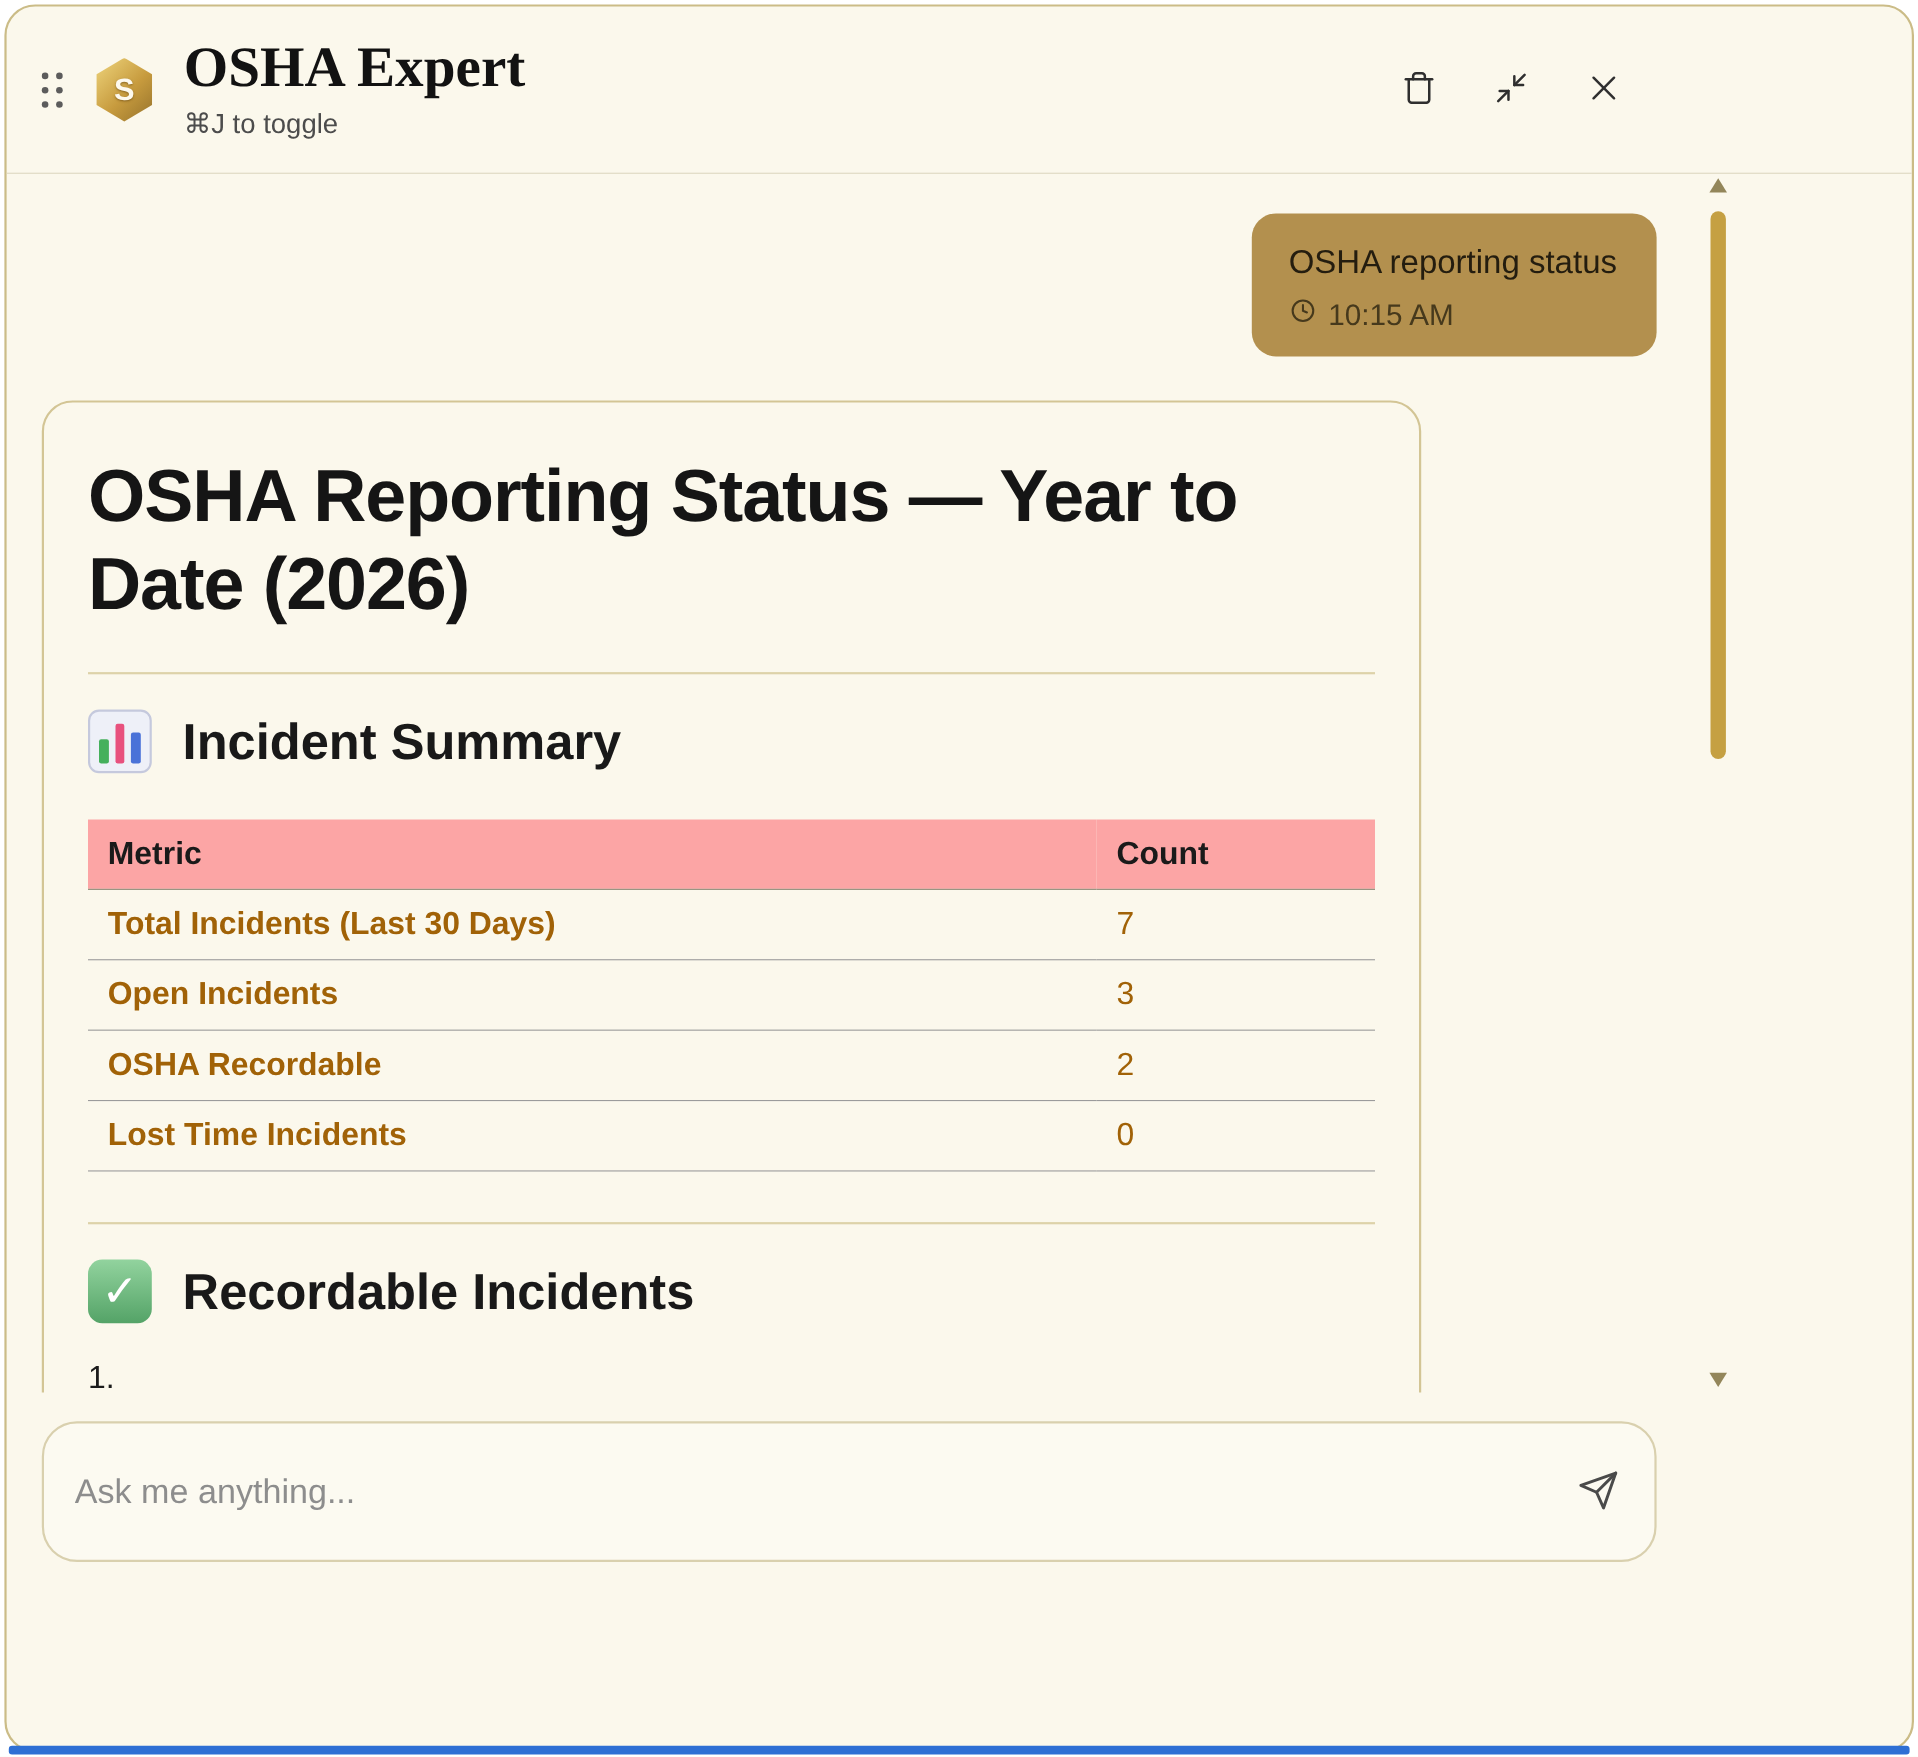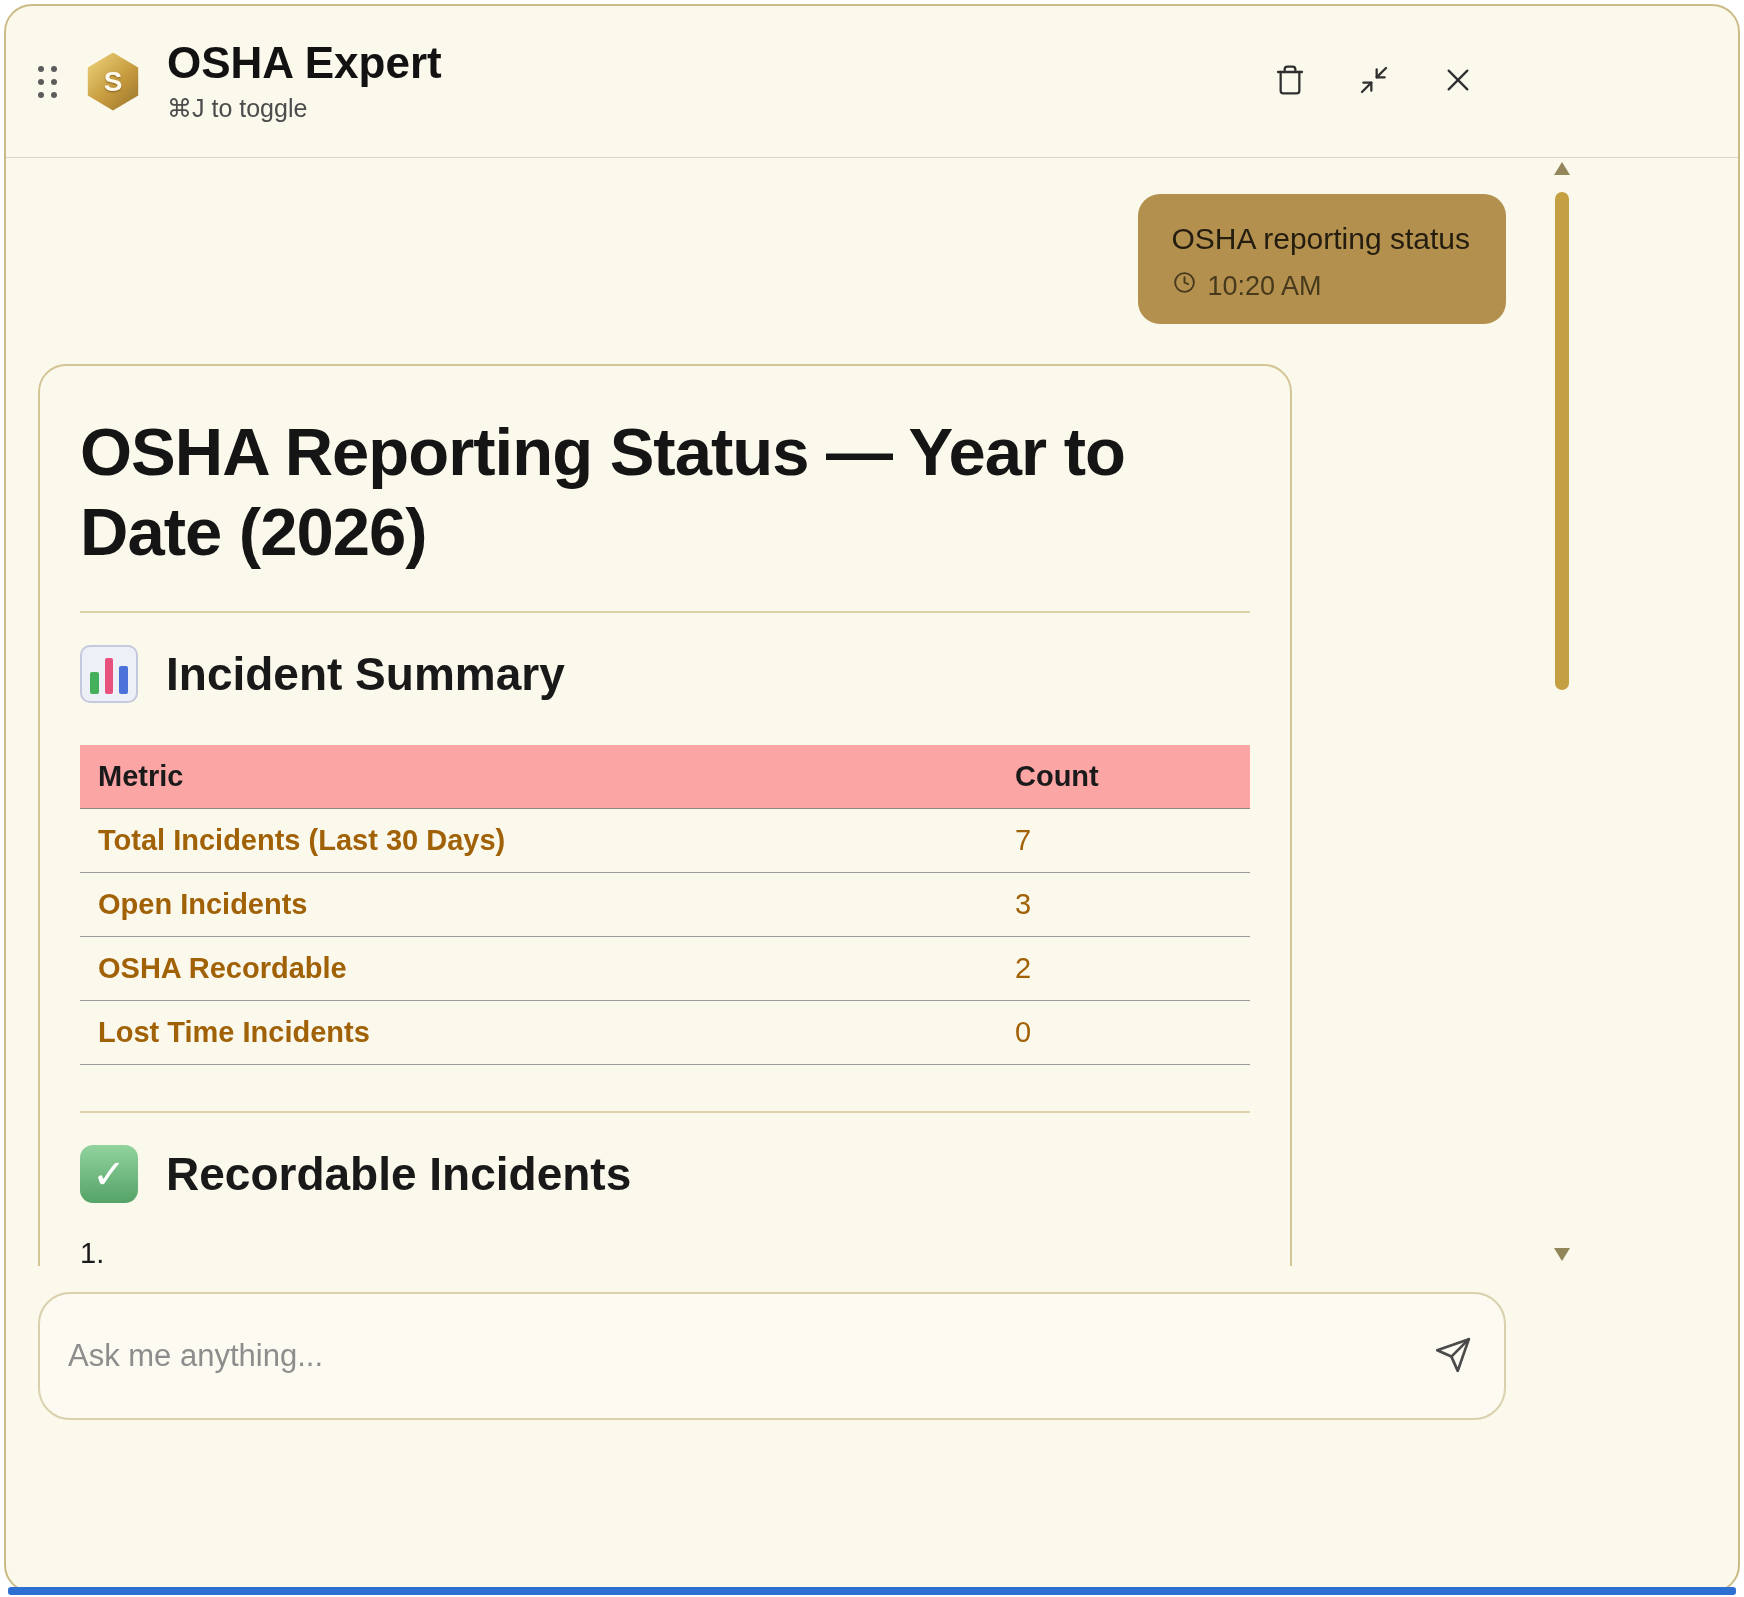--- a/index.html
+++ b/index.html
@@ -30,21 +30,21 @@
     margin-right:28px; cursor:grab;
   }
   .drag-handle span { width:6px; height:6px; border-radius:50%; background:#5c5c5c; }
   .logo {
     width:56px; height:58px; margin-right:26px;
     background:linear-gradient(135deg,#f0d77f 0%,#c79b3e 55%,#93702a 100%);
     clip-path:polygon(50% 0%, 95% 26%, 95% 74%, 50% 100%, 5% 74%, 5% 26%);
     display:flex; align-items:center; justify-content:center;
   }
   .logo span { color:#fdf9ee; font-weight:bold; font-size:28px; text-shadow:0 1px 2px rgba(80,50,0,.55); }
-  .titles .t1 { font-size:44px; font-weight:700; color:#121212; line-height:1.05; }
+  .titles .t1 { font-size:52px; font-weight:700; color:#121212; line-height:1.05;font-family:Liberation Serif, serif; }
   .titles .t2 { font-size:25px; color:#4c4c4c; margin-top:8px; }
   .hdr-actions { margin-left:auto; margin-right:224px; display:flex; align-items:center; gap:52px; }
   .icon-btn { background:none; border:none; padding:0; cursor:pointer; display:flex; }
   .icon-btn svg { width:32px; height:32px; stroke:#2f2f2f; fill:none; stroke-width:1.7; stroke-linecap:round; stroke-linejoin:round; }
 
   
   .chat { flex:1 1 auto; position:relative; overflow:hidden; }
   .messages { position:absolute; inset:0; overflow:hidden; padding-top:36px; }
 
   .user-bubble {
@@ -194,21 +194,21 @@
 
       <div class="user-bubble">
         <div class="txt">OSHA reporting status</div>
         <div class="time">
           <span>
             <svg viewBox="0 0 24 24">
                 <circle cx="12" cy="12" r="9"></circle>
                 <polyline points="12 7 12 12 15.5 13.5"></polyline>
               </svg>
           </span>
-          <span>10:20 AM</span>
+          <span>10:15 AM</span>
         </div>
       </div>
 
       <div class="assistant-card">
         <h1>OSHA Reporting Status — Year to Date (2026)</h1>
         <hr class="rule">
 
         <h2>
           <span class="icon-chart">
               <i class="b1"></i>

